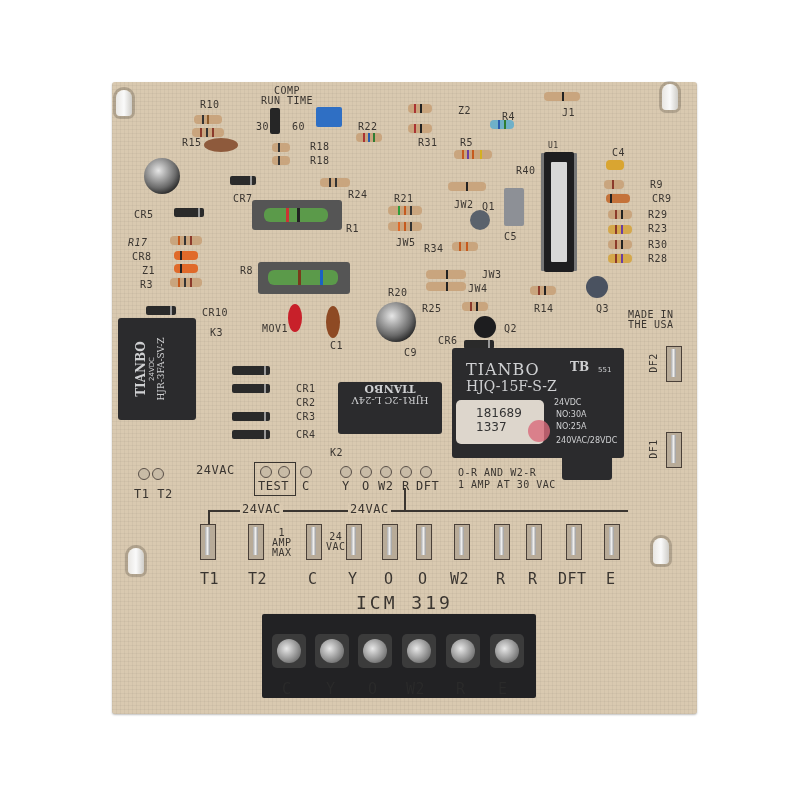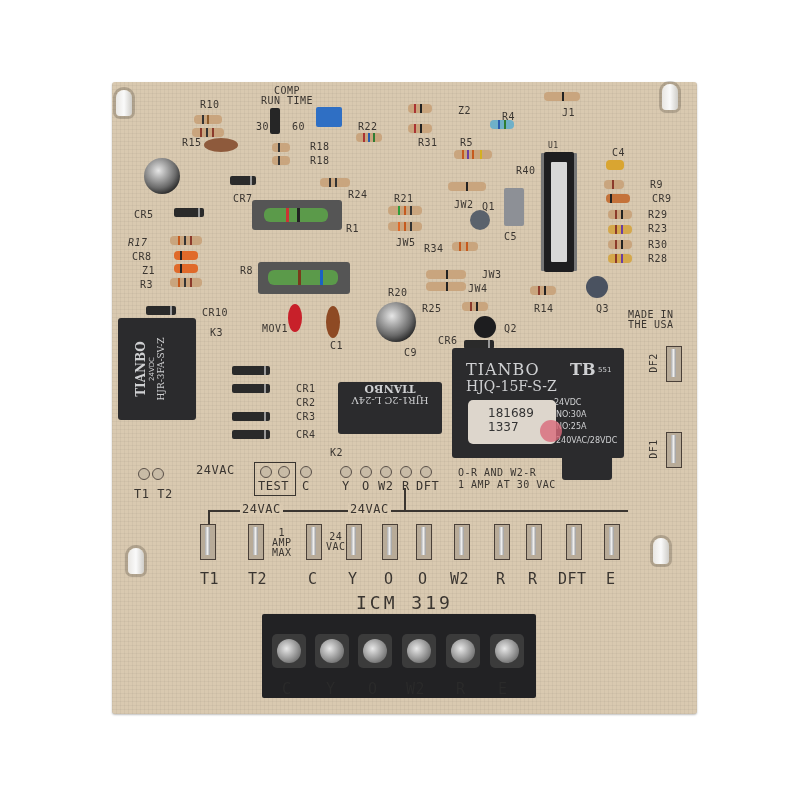--- a/index.html
+++ b/index.html
@@ -282,27 +282,27 @@
     <div style="transform:rotate(180deg); text-align:center; padding-top:6px;">
       <div style="font-size:10px;">HJR1-2C L-24V</div>
       <div style="font-size:11px; font-weight:bold;">TIANBO</div>
     </div>
   </div>
   <div class="silk" style="left:218px; top:366px;">K2</div>
 
   <div class="relay" style="left:340px; top:266px; width:172px; height:110px; font-size:12px;">
     <div style="position:absolute; left:14px; top:12px; font-size:16px; letter-spacing:1px;">TIANBO</div>
     <div style="position:absolute; left:14px; top:30px; font-size:14px;">HJQ-15F-S-Z</div>
-    <div style="position:absolute; left:118px; top:12px; font-size:16px; font-weight:bold;">TB</div>
+    <div style="position:absolute; left:118px; top:12px; font-size:12px; font-weight:bold;">TB</div>
     <div style="position:absolute; left:146px; top:18px; font-size:7px; font-family:'DejaVu Sans',sans-serif;">551</div>
     <div style="position:absolute; left:102px; top:50px; font-size:8px; font-family:'DejaVu Sans',sans-serif;">24VDC</div>
     <div style="position:absolute; left:104px; top:62px; font-size:8px; font-family:'DejaVu Sans',sans-serif;">NO:30A</div>
     <div style="position:absolute; left:104px; top:74px; font-size:8px; font-family:'DejaVu Sans',sans-serif;">NO:25A</div>
     <div style="position:absolute; left:104px; top:88px; font-size:8px; font-family:'DejaVu Sans',sans-serif;">240VAC/28VDC</div>
-    <div style="position:absolute; left:16px; top:52px; width:88px; height:44px; background:#ddd6cc; border-radius:5px; color:#333; font-family:'DejaVu Sans',sans-serif; font-size:12px; padding:6px 0 0 20px; box-sizing:border-box;">
+    <div style="position:absolute; left:4px; top:52px; width:88px; height:44px; background:#ddd6cc; border-radius:5px; color:#333; font-family:'DejaVu Sans',sans-serif; font-size:12px; padding:6px 0 0 20px; box-sizing:border-box;">
       <div>181689</div>
       <div>1337</div>
       <div style="position:absolute; right:-6px; top:20px; width:22px; height:22px; border-radius:50%; background:#d96a7a; opacity:0.8;"></div>
     </div>
   </div>
   <div style="position:absolute; left:450px; top:376px; width:50px; height:22px; background:#2b2b2d; border-radius:0 0 3px 3px;"></div>
 
   <div class="silk" style="left:346px; top:386px;">O-R AND W2-R</div>
   <div class="silk" style="left:346px; top:398px;">1 AMP AT 30 VAC</div>
 

